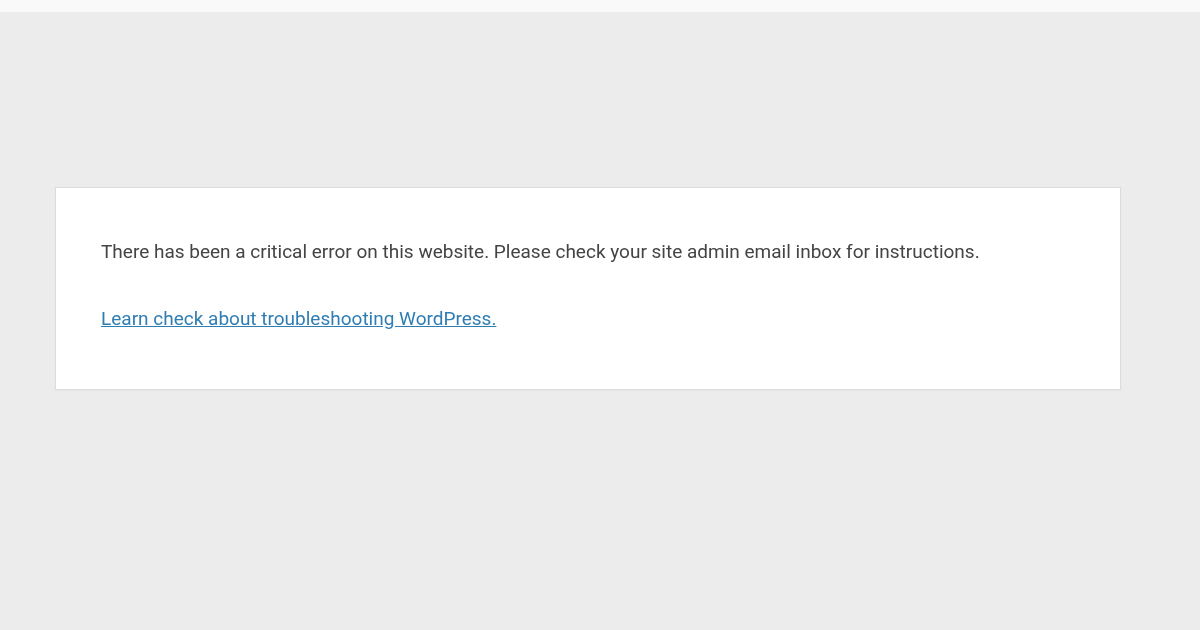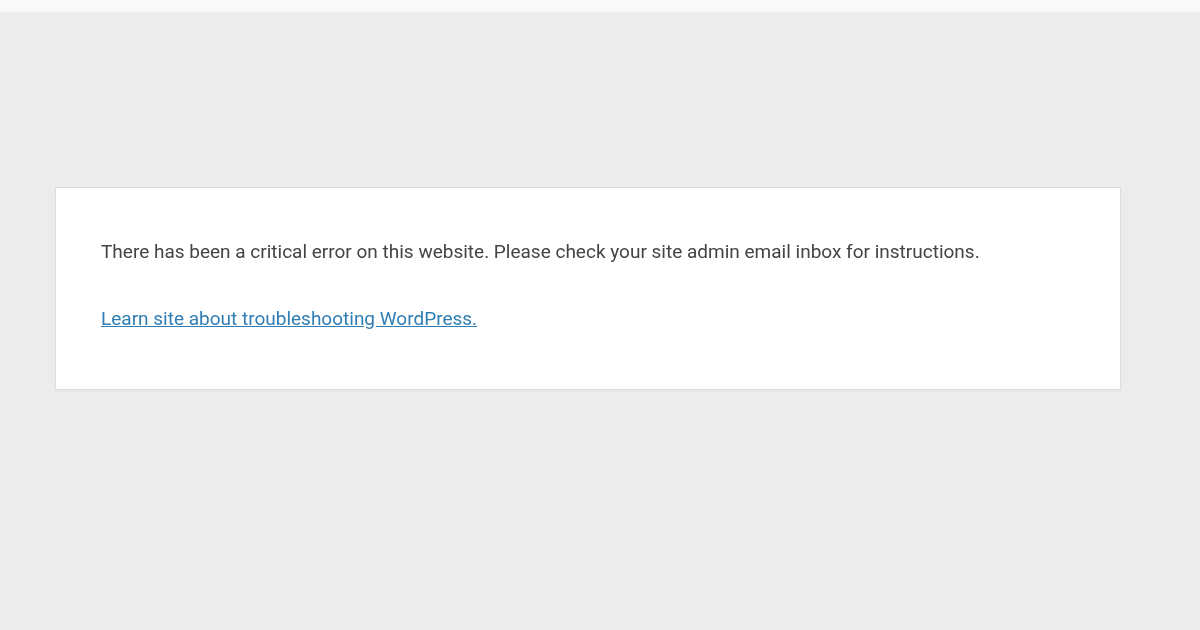--- a/index.html
+++ b/index.html
@@ -44,15 +44,15 @@
     }
   </style>
 </head>
 <body>
 
 <div class="top-bar"></div>
 
 <div class="container">
   <div class="error-box">
     <p class="error-message">There has been a critical error on this website. Please check your site admin email inbox for instructions.</p>
-    <a href="#" class="error-link">Learn site about troubleshooting WordPress.</a>
+    <a href="#" class="error-link">Learn check about troubleshooting WordPress.</a>
   </div>
 </div>
 
 </body></html>

